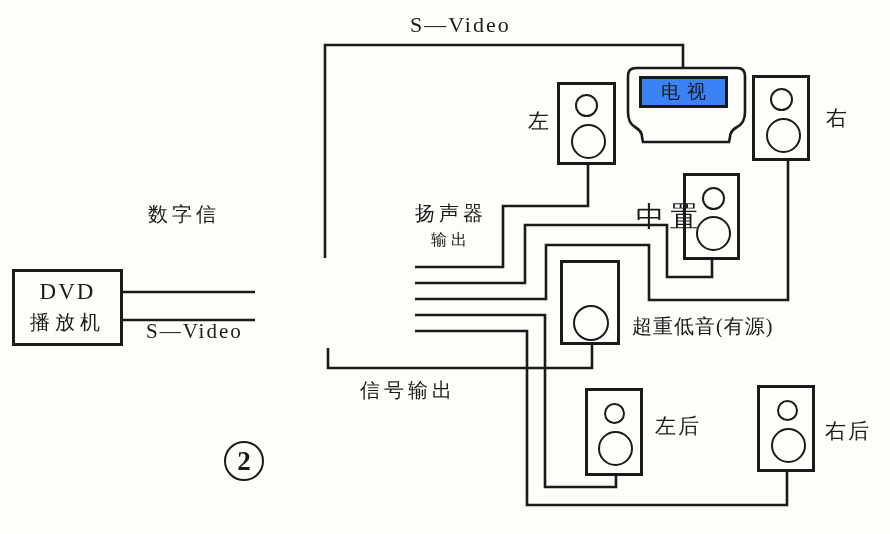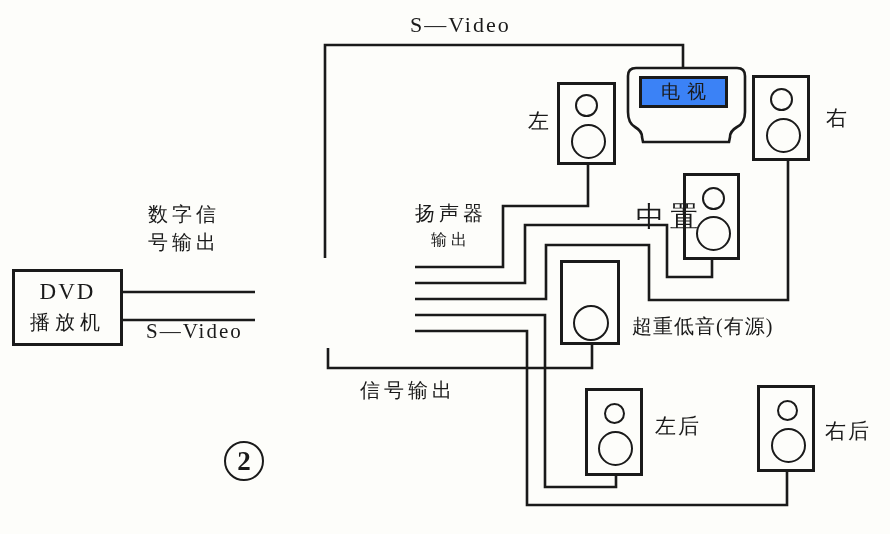--- a/index.html
+++ b/index.html
@@ -99,21 +99,20 @@
 
   <div class="spk" style="left:757px; top:385px; width:58px; height:87px;">
     <div class="circ" style="left:17px; top:12px; width:21px; height:21px;"></div>
     <div class="circ" style="left:11px; top:40px; width:35px; height:35px;"></div>
   </div>
 
   <div class="lbl" style="left:410px; top:13px; font-size:22px; letter-spacing:2px;">S—Video</div>
 
   <div class="lbl" style="left:136px; top:197px; width:96px; text-align:center;">
     <div class="cn" style="font-size:20px; margin-top:6px;">数字信</div>
-    <div class="cn" style="font-size:20px; margin-top:6px;">号输出</div>
   </div>
 
   <div class="lbl" style="left:146px; top:320px; font-size:21px; letter-spacing:2px;">S—Video</div>
 
   <div class="lbl" style="left:406px; top:202px; width:90px; text-align:center;">
     <div class="cn" style="font-size:20px;">扬声器</div>
     <div class="cn" style="font-size:16px; margin-top:7px;">输出</div>
   </div>
 
   <div class="lbl cn" style="left:360px; top:379px; font-size:20px;">信号输出</div>

